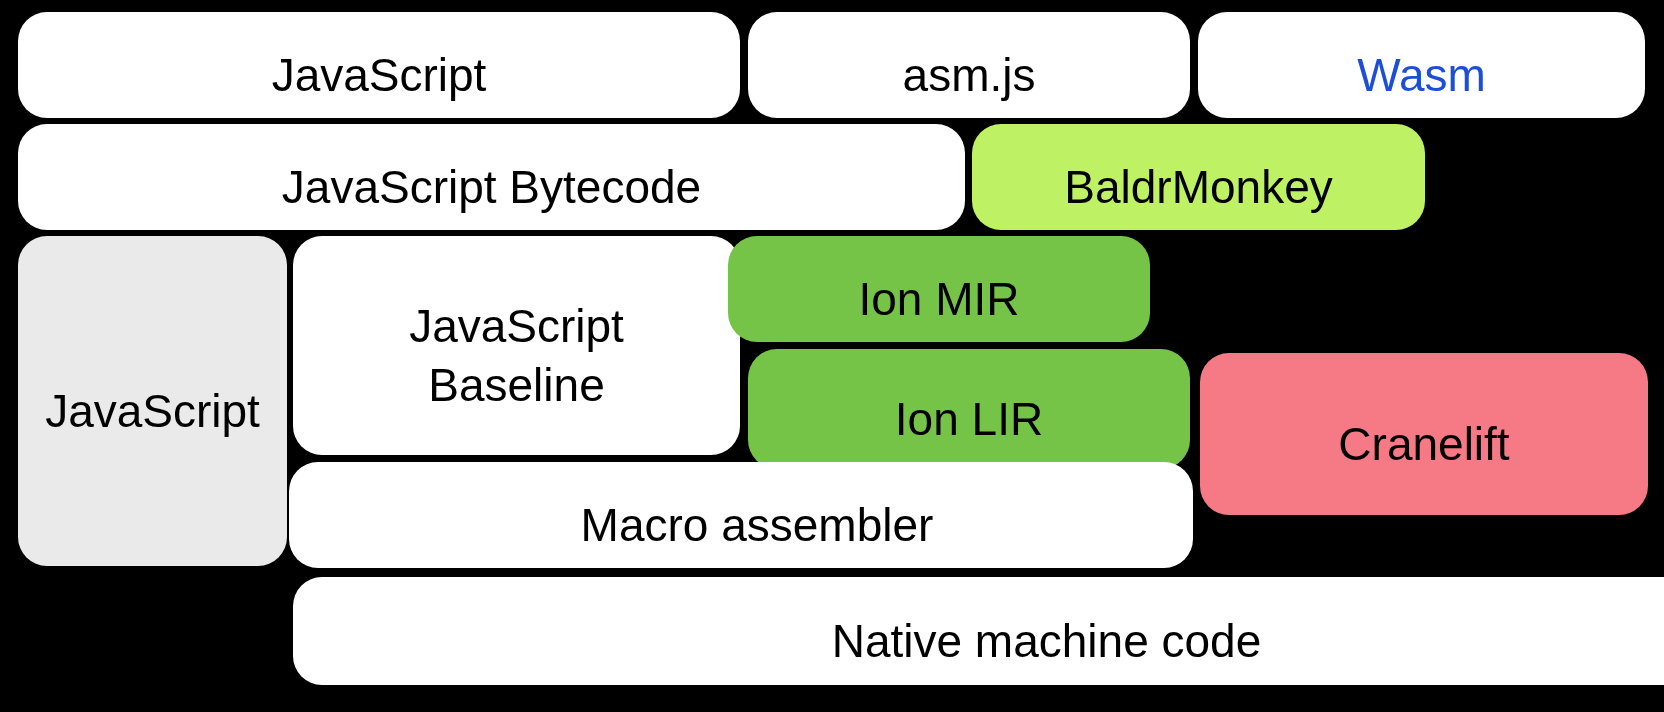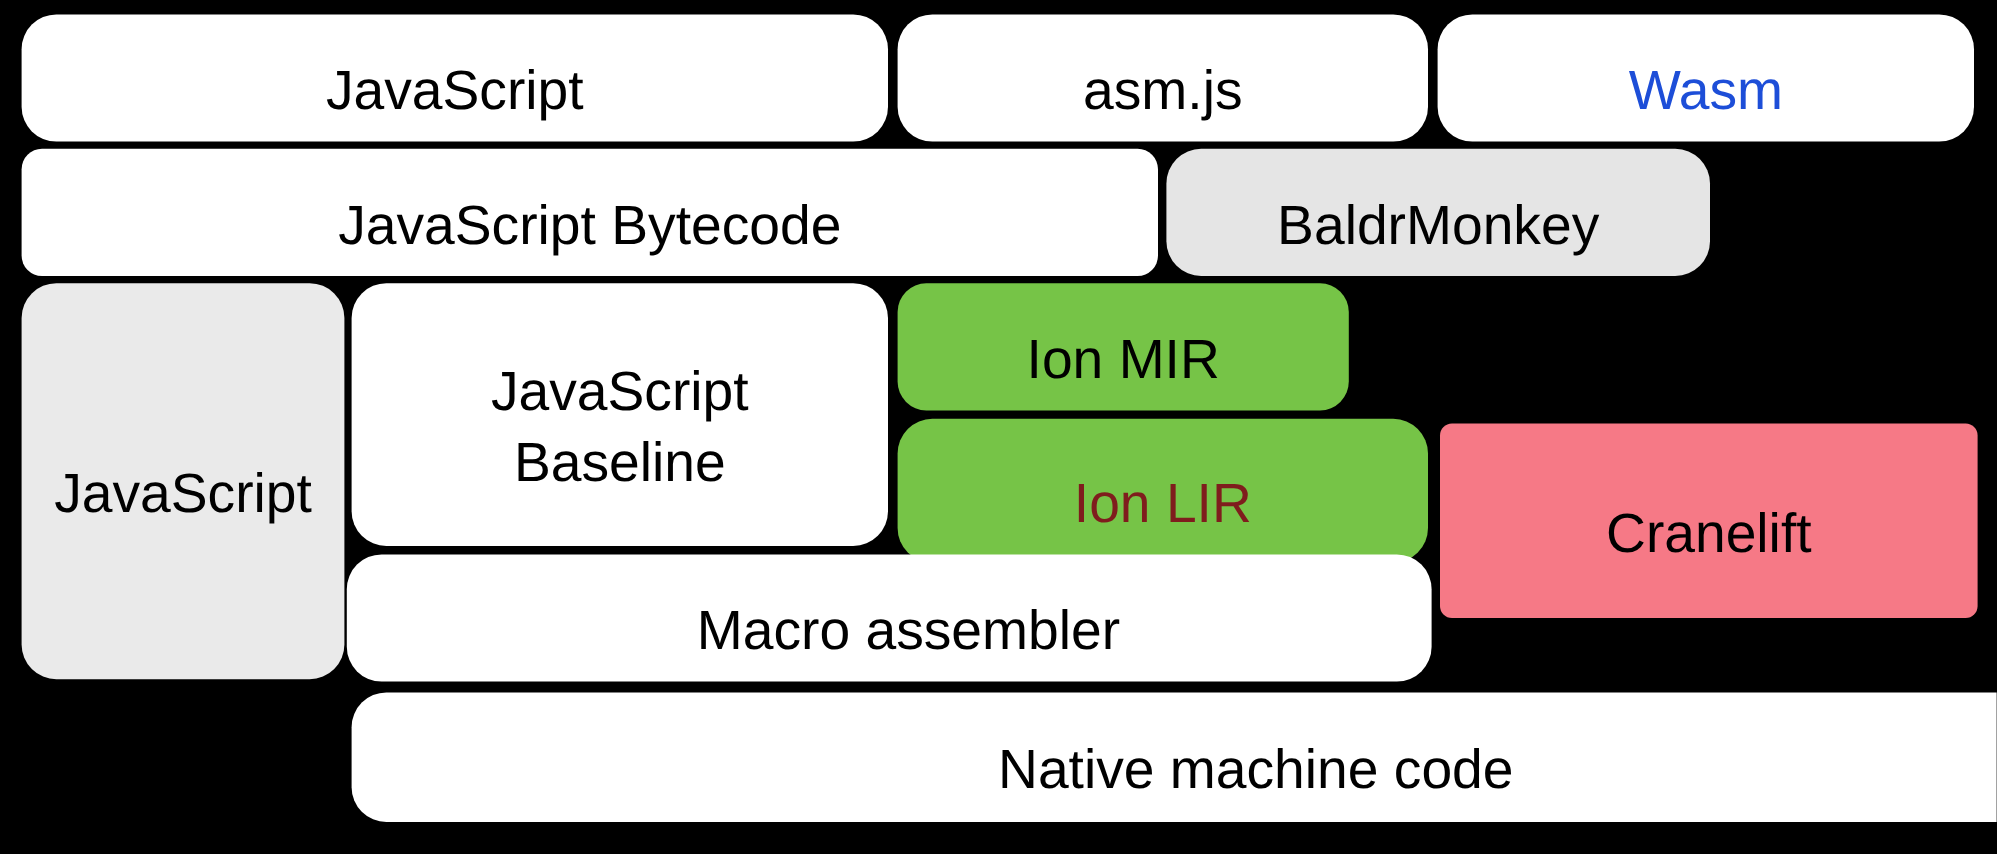--- a/index.html
+++ b/index.html
@@ -39,40 +39,40 @@
 <div id="canvas" style="background: rgb(0, 0, 0); width: 1664px; height: 712px;">
     <div class="box" style="left: 18px; top: 12px; width: 722px; height: 106px; background: rgb(255, 255, 255); color: rgb(0, 0, 0);">
       <span class="label">JavaScript</span>
     </div>
     <div class="box" style="left: 748px; top: 12px; width: 442px; height: 106px; background: rgb(255, 255, 255); color: rgb(0, 0, 0);">
       <span class="label">asm.js</span>
     </div>
     <div class="box" style="left: 1198px; top: 12px; width: 447px; height: 106px; background: rgb(255, 255, 255); color: #1d4ed8;">
       <span class="label">Wasm</span>
     </div>
-    <div class="box" style="left: 18px; top: 124px; width: 947px; height: 106px; background: rgb(255, 255, 255); color: rgb(0, 0, 0); border-radius: 17px;">
+    <div class="box" style="left: 18px; top: 124px; width: 947px; height: 106px; background: rgb(255, 255, 255); color: rgb(0, 0, 0);">
       <span class="label">JavaScript Bytecode</span>
     </div>
-    <div class="box" style="left: 972px; top: 124px; width: 453px; height: 106px; background: #e5e5e5; color: rgb(0, 0, 0);">
+    <div class="box" style="left: 972px; top: 124px; width: 453px; height: 106px; background: #bef264; color: rgb(0, 0, 0);">
       <span class="label">BaldrMonkey</span>
     </div>
     <div class="box" style="left: 18px; top: 236px; width: 269px; height: 330px; background: rgb(234, 234, 234); color: rgb(0, 0, 0);">
       <span class="label">JavaScript</span>
     </div>
     <div class="box" style="left: 293px; top: 236px; width: 447px; height: 219px; background: rgb(255, 255, 255); color: rgb(0, 0, 0);">
       <span class="label">JavaScript
 Baseline</span>
     </div>
-    <div class="box" style="left: 748px; top: 236px; width: 376px; height: 106px; background: rgb(118, 196, 71); color: rgb(0, 0, 0); border-radius: 24px;">
+    <div class="box" style="left: 728px; top: 236px; width: 422px; height: 106px; background: rgb(118, 196, 71); color: rgb(0, 0, 0);">
       <span class="label">Ion MIR</span>
     </div>
-    <div class="box" style="left: 748px; top: 349px; width: 442px; height: 120px; background: rgb(118, 196, 71); color: #7f1d1d;">
+    <div class="box" style="left: 748px; top: 349px; width: 442px; height: 120px; background: rgb(118, 196, 71); color: #000000;">
       <span class="label">Ion LIR</span>
     </div>
-    <div class="box" style="left: 1200px; top: 353px; width: 448px; height: 162px; background: rgb(246, 121, 134); color: rgb(0, 0, 0); border-radius: 10px;">
+    <div class="box" style="left: 1200px; top: 353px; width: 448px; height: 162px; background: rgb(246, 121, 134); color: rgb(0, 0, 0);">
       <span class="label">Cranelift</span>
     </div>
     <div class="box" style="left: 289px; top: 462px; width: 904px; height: 106px; background: rgb(255, 255, 255); color: rgb(0, 0, 0); padding-left: 32px;">
       <span class="label">Macro assembler</span>
     </div>
     <div class="box" style="left: 293px; top: 577px; width: 1507px; height: 108px; background: rgb(255, 255, 255); color: rgb(0, 0, 0);">
       <span class="label">Native machine code</span>
     </div>
   </div>
 

